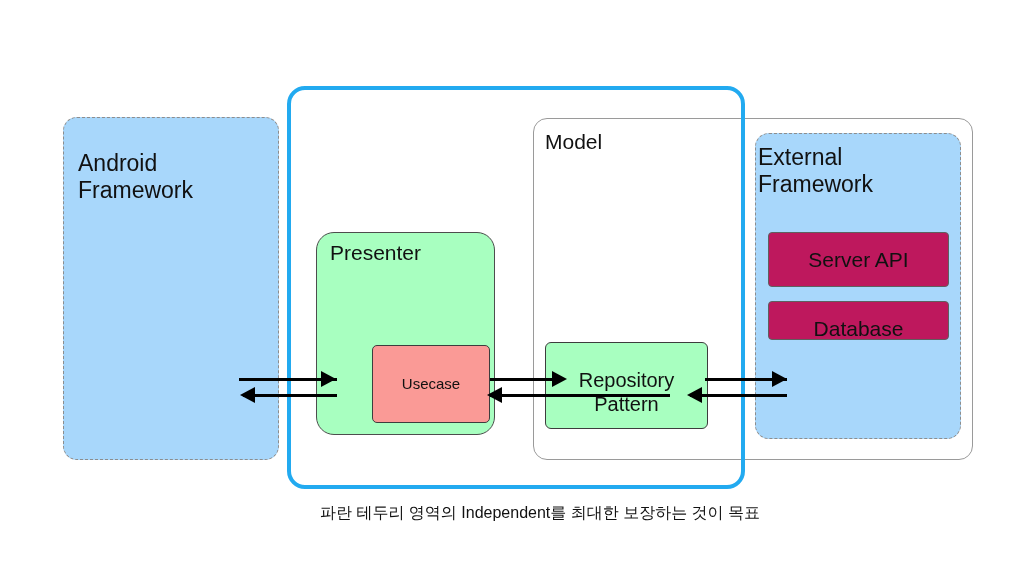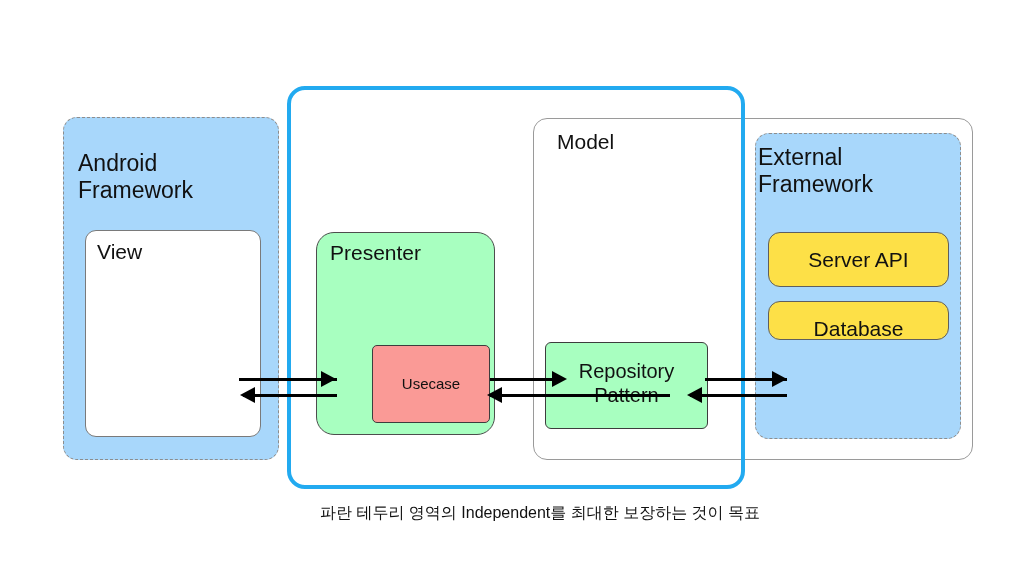--- a/index.html
+++ b/index.html
@@ -46,23 +46,23 @@
     border-radius: 14px;
   }
 
   
   .card {
     background: #ffffff;
     border: 1.6px solid #7a7a7a;
     border-radius: 11px;
   }
   .card-sm {
-    background: #fde047;
+    background: #be185d;
     border: 1.5px solid #5f5f5f;
-    border-radius: 12px;
+    border-radius: 4px;
   }
 
   
   .green {
     background: #a8ffc0;
     border: 1.5px solid #4d4d4d;
     border-radius: 18px;
   }
   .green-sm {
     background: #a8ffc0;
@@ -148,38 +148,35 @@
 
 <div id="canvas">
 
   <div class="box group-outline" style="left:533px; top:118px; width:440px; height:342px;"></div>
 
   <div class="box framework" style="left:63px; top:117px; width:216px; height:343px;">
     <div class="box-label t-heading" style="left:14px; top:12px;margin-top:20px;">Android
 Framework</div>
   </div>
 
-  <div class="box card" style="left:85px; top:230px; width:176px; height:207px;">
-    <div class="box-label t-sub" style="left:11px; top:9px;">View</div>
-  </div>
 
   <div class="box green" style="left:316px; top:232px; width:179px; height:203px;">
     <div class="box-label t-sub" style="left:13px; top:8px;">Presenter</div>
   </div>
 
   <div class="box salmon" style="left:372px; top:345px; width:118px; height:78px;">
     <div class="centered-label t-small" style="top:29px;">Usecase</div>
   </div>
 
-  <div class="box" style="left:545px; top:118px; width:212px; height:414px;">
+  <div class="box" style="left:533px; top:118px; width:212px; height:414px;">
     <div class="box-label t-sub" style="left:12px; top:12px;">Model</div>
   </div>
 
   <div class="box green-sm" style="left:545px; top:342px; width:163px; height:87px;">
-    <div class="centered-label t-mid" style="top:16px; line-height:1.2;">Repository
+    <div class="centered-label t-mid" style="top:25px; line-height:1.2;">Repository
 Pattern</div>
   </div>
 
   <div class="box framework" style="left:755px; top:133px; width:206px; height:306px;">
     <div class="box-label t-heading" style="left:2px; top:10px;">External
 Framework</div>
   </div>
 
   <div class="box card-sm" style="left:768px; top:232px; width:181px; height:55px;">
     <div class="centered-label t-sub" style="top:15px;">Server API</div>

